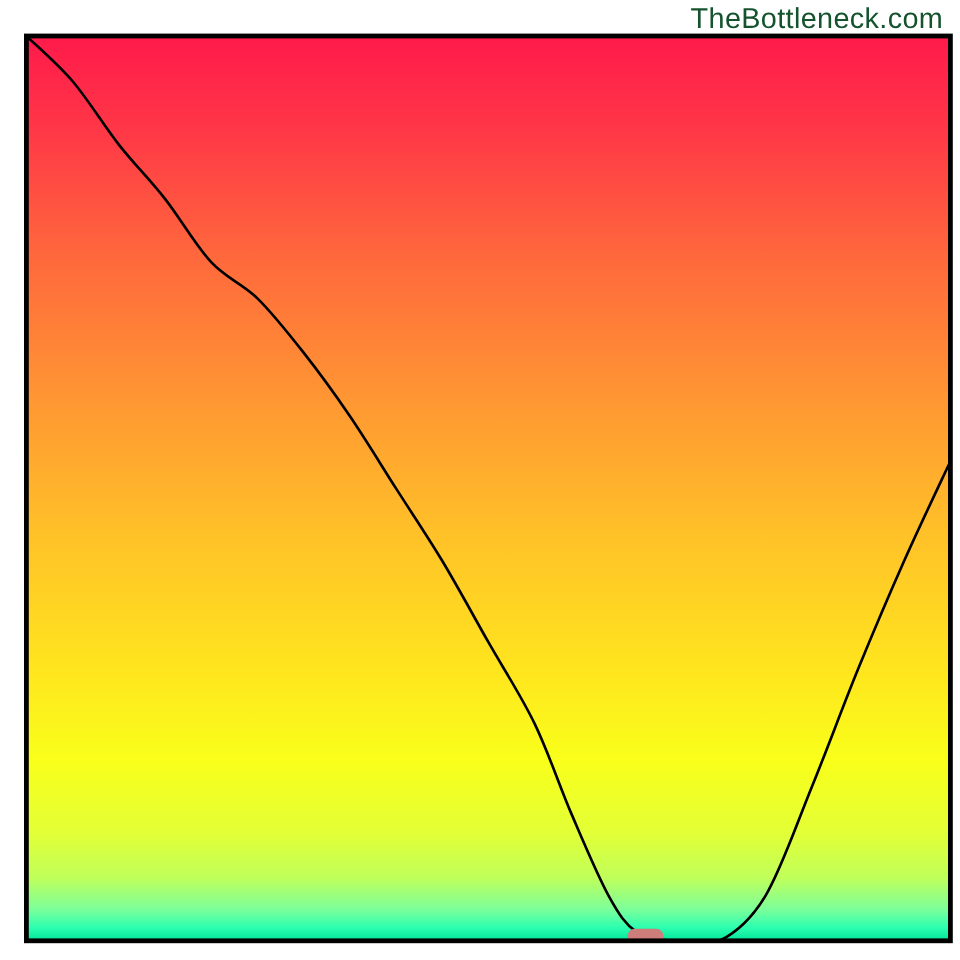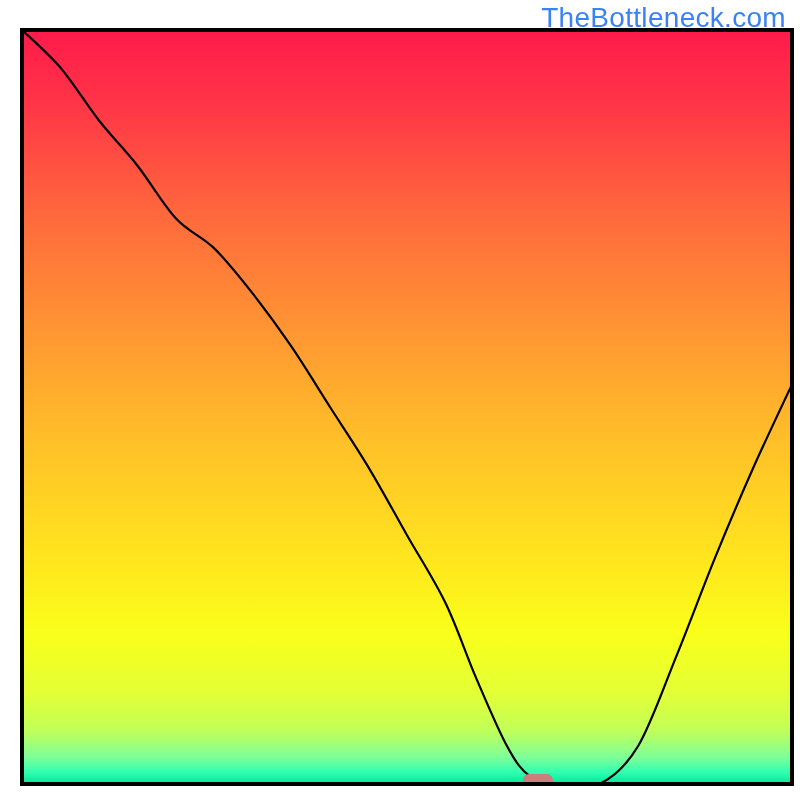--- a/index.html
+++ b/index.html
@@ -12,22 +12,22 @@
   }
   .container {
     position: relative;
     width: 800px;
     height: 800px;
   }
   .watermark {
     position: absolute;
     top: 2px;
     right: 14px;
-    font-size: 28px;
-    color: #3b82f6;
+    font-size: 24px;
+    color: #14532d;
     font-weight: 400;
     letter-spacing: 0.3px;
     z-index: 10;
   }
   svg.chart {
     position: absolute;
     top: 0;
     left: 0;
     width: 800px;
     height: 800px;

